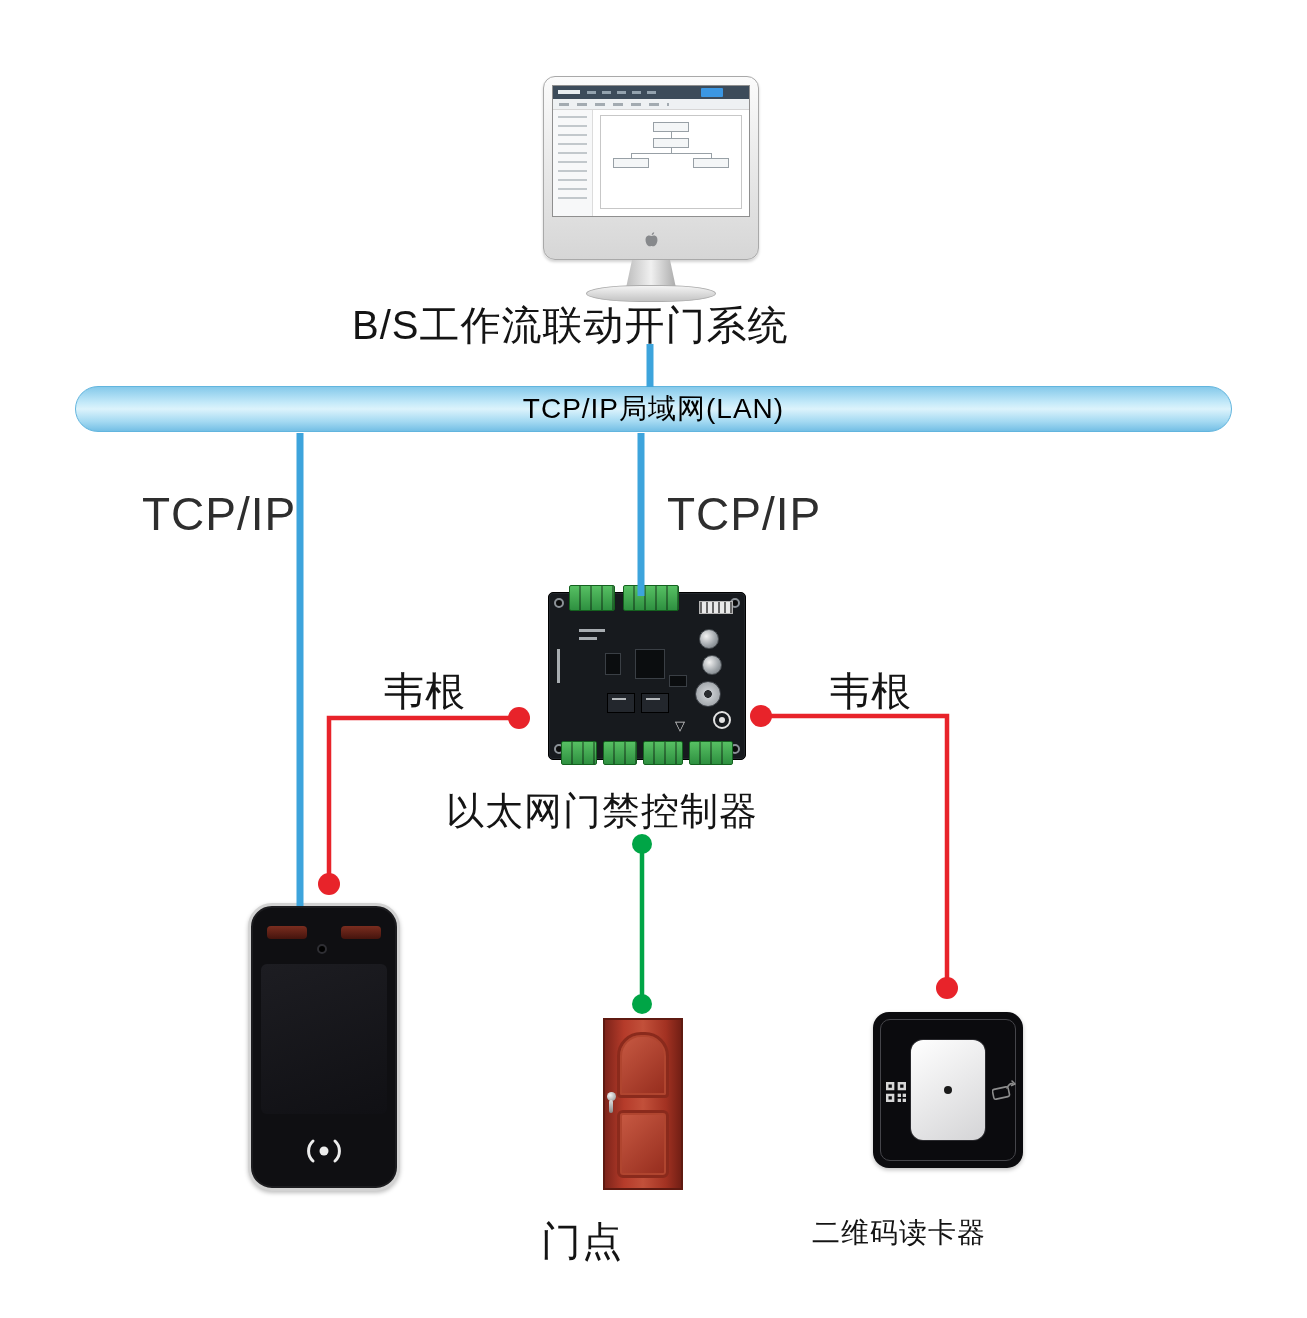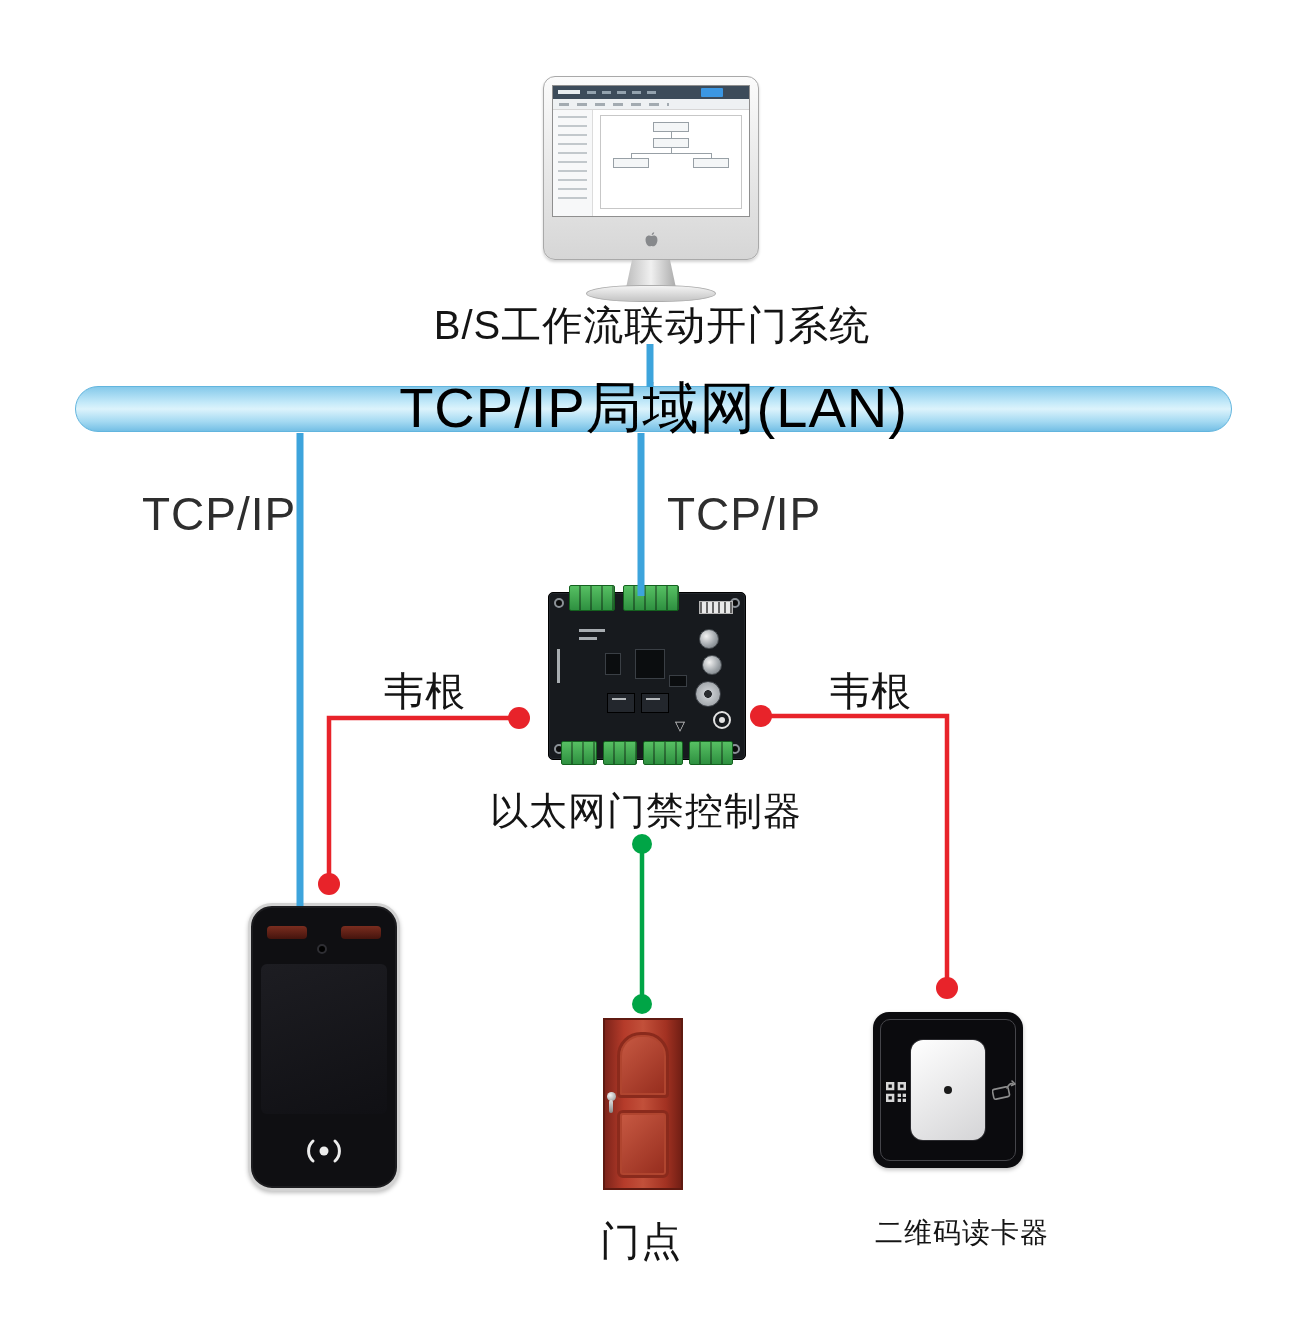--- a/index.html
+++ b/index.html
@@ -1,35 +1,35 @@
 <!DOCTYPE html>
 <html><head>
 <meta charset="utf-8">
 <style>
   * { margin:0; padding:0; box-sizing:border-box; }
   body { background:#fff; font-family:"Liberation Sans","DejaVu Sans",sans-serif; }
   .canvas { position:relative; width:1307px; height:1318px; background:#fff; overflow:hidden; }
 
   
-  .label { position:absolute; color:#141414; text-align:center; font-weight:500; letter-spacing:1px; }
+  .label { position:absolute; color:#141414; text-align:left; font-weight:500; letter-spacing:1px; }
   .server-label   { left:352px; top:298px;  width:600px; font-size:40px; }
   .tcpip-left     { left:142px; top:487px;  font-size:46px; color:#2e2e2e; text-align:left; }
   .tcpip-center   { left:667px; top:487px;  font-size:46px; color:#2e2e2e; text-align:left; }
   .wiegand-left   { left:384px; top:664px;  font-size:40px; text-align:left; }
   .wiegand-right  { left:830px; top:664px;  font-size:40px; text-align:left; }
   .controller-label{ left:446px; top:786px; width:400px; font-size:38px; }
   .face-label     { left:170px; top:1214px; width:300px; font-size:40px; }
   .door-label     { left:541px; top:1214px; width:200px; font-size:40px; }
   .qr-label       { left:812px; top:1214px; width:300px; font-size:28px; }
 
   
   .lan-bar { position:absolute; left:75px; top:386px; width:1157px; height:46px; border-radius:24px;
     background:linear-gradient(to bottom,#85c9ea 0%,#c3e9f9 35%,#dcf3fc 50%,#a5daf2 78%,#74bfe5 100%);
     border:1px solid #62b5de; display:flex; align-items:center; justify-content:center; }
-  .lan-bar span { font-size:56px; color:#000; font-weight:500; letter-spacing:1px; }
+  .lan-bar span { font-size:28px; color:#000; font-weight:500; letter-spacing:1px; }
 
   
   .wires { position:absolute; left:0; top:0; pointer-events:none; }
   .wire { fill:none; }
   .thick { stroke-width:7; }
   .thin { stroke-width:4.5; }
 
   
   .monitor { position:absolute; left:543px; top:76px; width:216px; height:228px; }
   .monitor-body { position:absolute; left:0; top:0; width:216px; height:184px;

